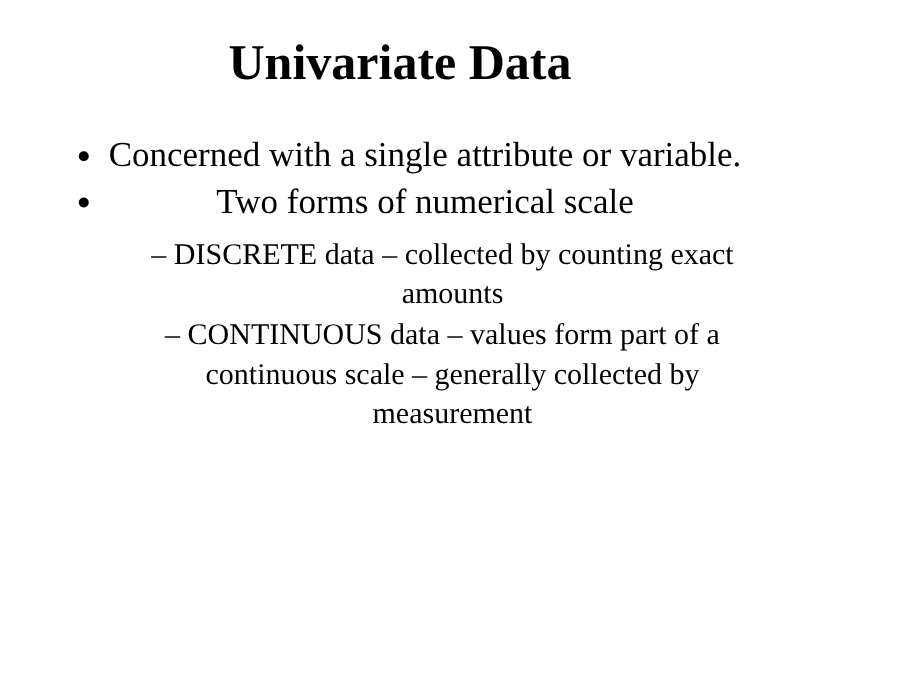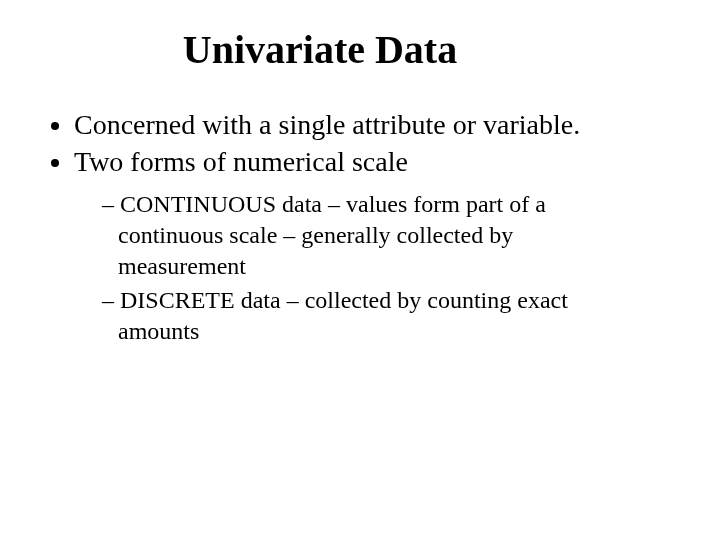--- a/index.html
+++ b/index.html
@@ -24,21 +24,22 @@
     margin: 6px 0 34px 0;
   }
   ul.top {
     list-style: disc;
     margin: 0;
     padding-left: 40px;
     font-size: 28px;
     line-height: 1.25;
   }
   ul.top > li {
-    margin: 2px 4px;
+    margin: 2px 16px;
+    text-align: center;
   }
   ul.sub {
     list-style: none;
     margin: 10px 0 0 0;
     padding-left: 28px;
     font-size: 24px;
     line-height: 1.3;
   }
   ul.sub > li {
     text-indent: -16px;
@@ -53,18 +54,18 @@
 <body>
 
 <div class="slide">
   <div class="title">Univariate Data</div>
 
   <ul class="top">
     <li>Concerned with a single attribute or variable.</li>
     <li>
       <span>Two forms of numerical scale</span>
       <ul class="sub">
+        <li>DISCRETE data – collected by counting exact amounts</li>
         <li>CONTINUOUS data – values form part of a continuous scale – generally collected by measurement</li>
-        <li>DISCRETE data – collected by counting exact amounts</li>
       </ul>
     </li>
   </ul>
 </div>
 
 </body></html>

